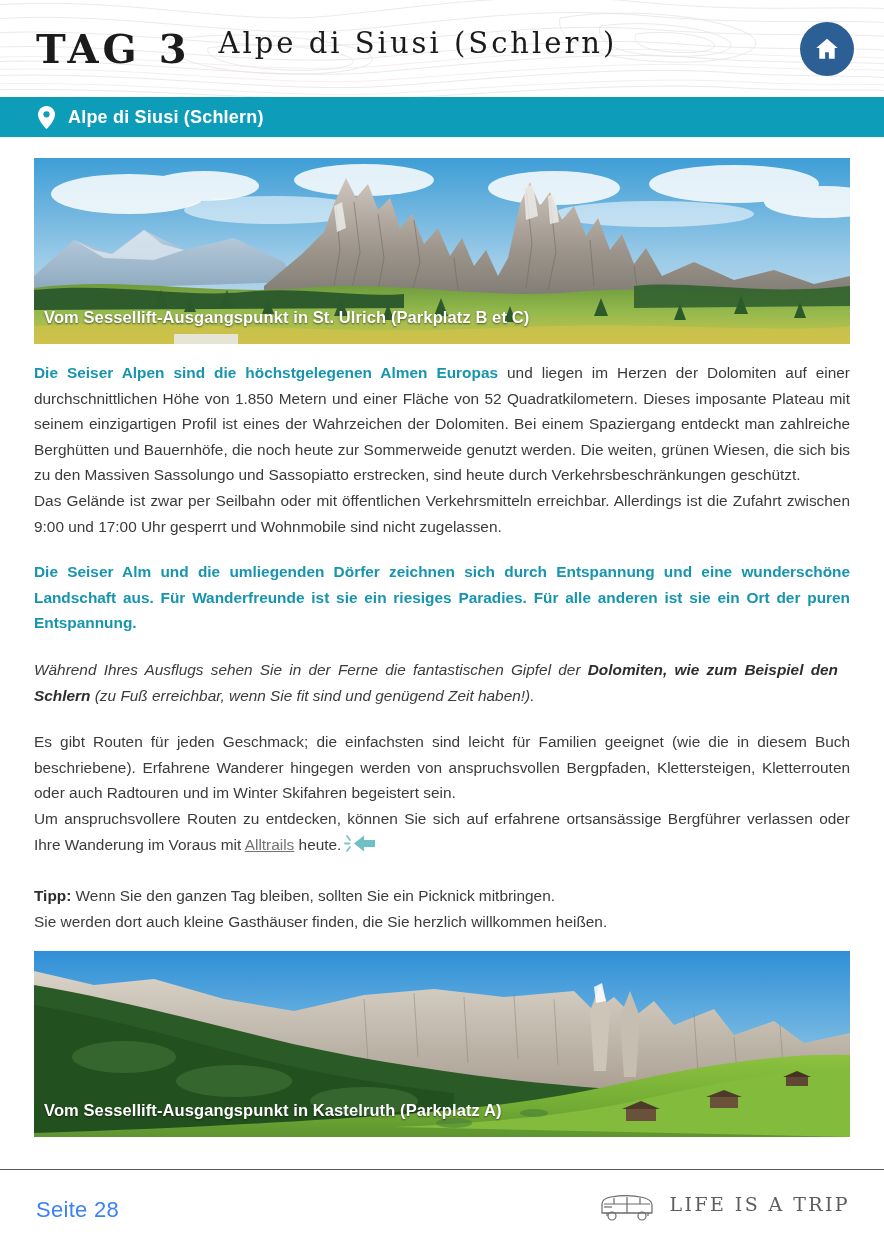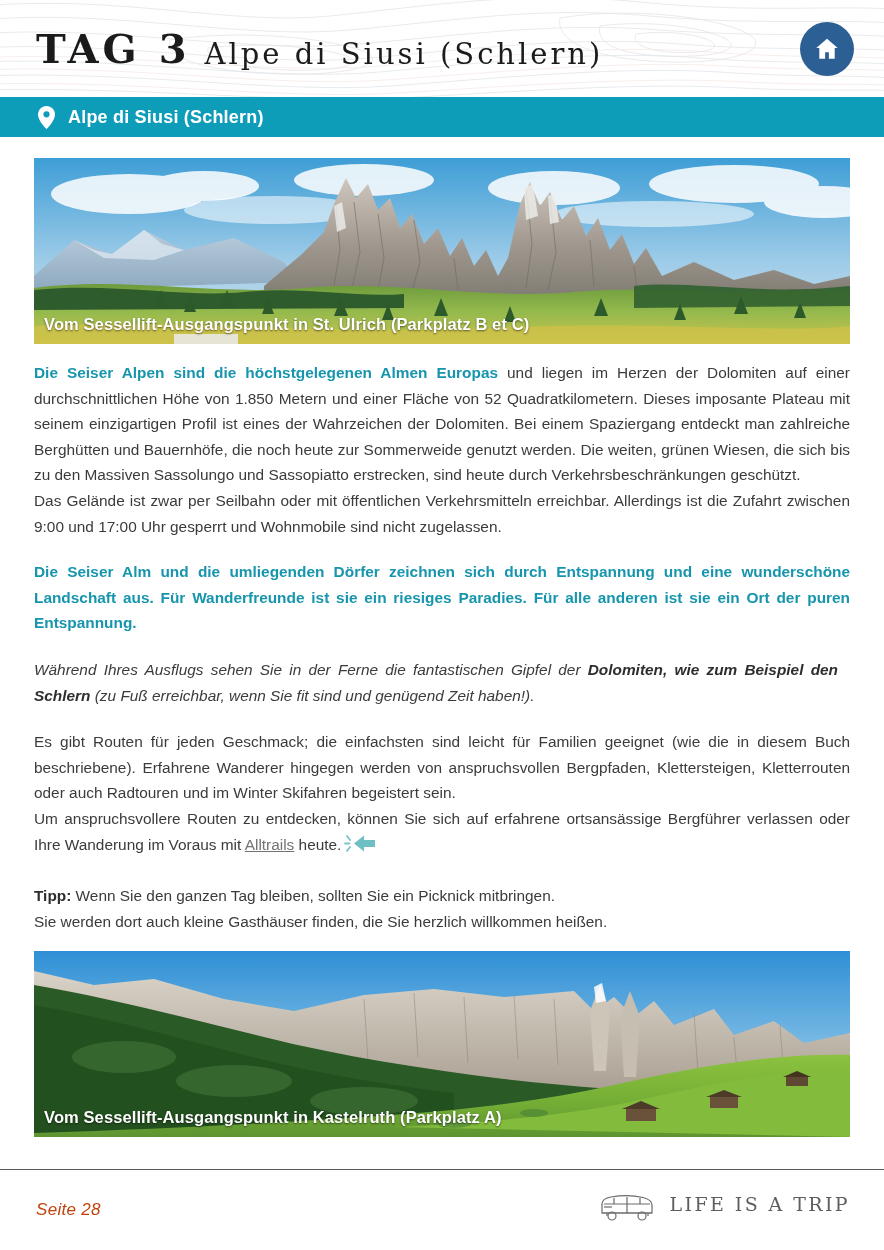--- a/index.html
+++ b/index.html
@@ -33,23 +33,24 @@
   .header-inner {
     position: relative;
     height: 97px;
     display: flex;
     align-items: center;
     padding: 0 30px 0 36px;
     box-sizing: border-box;
   }
   .title-block {
     display: flex;
-    align-items: flex-end;
+    align-items: flex-start;
     flex: 1;
     white-space: nowrap;
+    gap: 14px;
   }
   .title-main {
     font-family: "DejaVu Serif", "Liberation Serif", serif;
     font-size: 40px;
     font-weight: 700;
     letter-spacing: 4px;
     color: #1b1b1b;
     line-height: 1;
   }
   .title-sub {
@@ -99,21 +100,21 @@
   .figure {
     position: relative;
     margin-top: 21px;
     height: 186px;
     overflow: hidden;
   }
   .figure .sky { position:absolute; inset:0; }
   .fig-caption {
     position: absolute;
     left: 10px;
-    bottom: 10px;
+    bottom: 17px;
     color: #ffffff;
     font-size: 16.5px;
     font-weight: 700;
     text-shadow: 0 1px 2px rgba(0,0,0,0.55);
     letter-spacing: 0.1px;
   }
 
   .body-text {
     font-size: 15.4px;
     line-height: 25.6px;
@@ -152,24 +153,23 @@
     right: 0;
     top: 1170px;
     height: 80px;
     display: flex;
     align-items: center;
     justify-content: space-between;
     padding: 0 34px 0 36px;
     box-sizing: border-box;
   }
   .page-num {
-    font-size: 17px;
-    color: #c2410c;
+    font-size: 22px;
+    color: #3b82f6;
     letter-spacing: 0.3px;
-    font-style: italic;
   }
   .brand {
     display: flex;
     gap: 14px;
   }
   .brand-text {
     font-family: "DejaVu Serif", "Liberation Serif", serif;
     font-size: 19px;
     letter-spacing: 2.4px;
     color: #5e5e5e;

